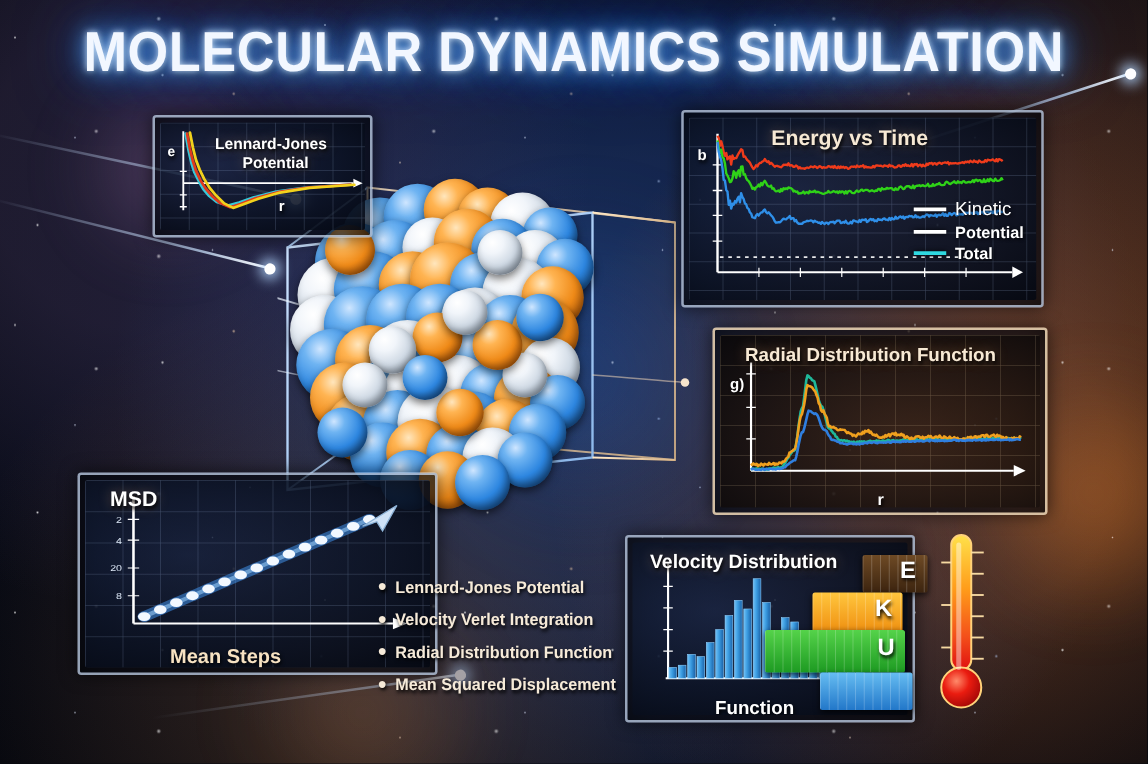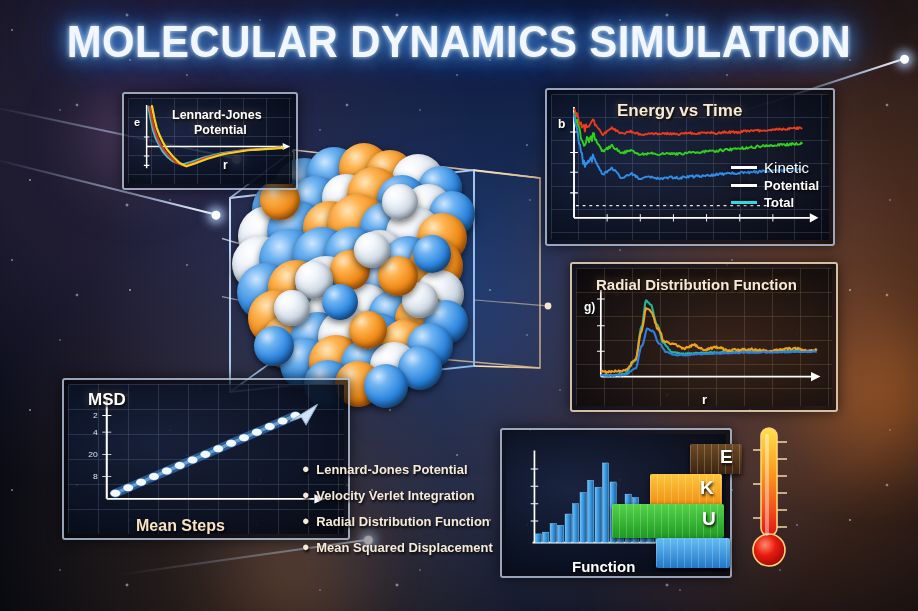--- a/index.html
+++ b/index.html
@@ -441,20 +441,21 @@
           <rect x="125.6" y="65.4" width="6.5" height="52.6" fill="url(#barG)" stroke="#8fd0ff" stroke-width="0.5"></rect>
           <rect x="133.5" y="69.1" width="6.5" height="48.9" fill="url(#barG)" stroke="#8fd0ff" stroke-width="0.5"></rect>
           <rect x="141.4" y="80.4" width="6.5" height="37.6" fill="url(#barG)" stroke="#8fd0ff" stroke-width="0.5"></rect>
           <rect x="149.3" y="97.3" width="6.5" height="20.7" fill="url(#barG)" stroke="#8fd0ff" stroke-width="0.5"></rect>
           <rect x="157.2" y="93.6" width="6.5" height="24.4" fill="url(#barG)" stroke="#8fd0ff" stroke-width="0.5"></rect>
           <rect x="165.1" y="101.1" width="6.5" height="16.9" fill="url(#barG)" stroke="#8fd0ff" stroke-width="0.5"></rect>
           <rect x="173.0" y="104.8" width="6.5" height="13.2" fill="url(#barG)" stroke="#8fd0ff" stroke-width="0.5"></rect>
           <rect x="180.9" y="108.6" width="6.5" height="9.4" fill="url(#barG)" stroke="#8fd0ff" stroke-width="0.5"></rect>
           <rect x="188.8" y="111.4" width="6.5" height="6.6" fill="url(#barG)" stroke="#8fd0ff" stroke-width="0.5"></rect>
         </svg>
+      <div class="ptitle" style="left:14px;top:7px;font-size:15.5px;color:#ffffff;">Velocity Distribution</div>
       <div class="axlabel" style="left:66px;top:124px;font-size:15px;">Function</div>
     </div>
   </div>
 
   <div id="bullets">
       <div class="bullet">
         <span class="dot">●</span>
         <span>Lennard-Jones Potential</span>
       </div>
       <div class="bullet">

